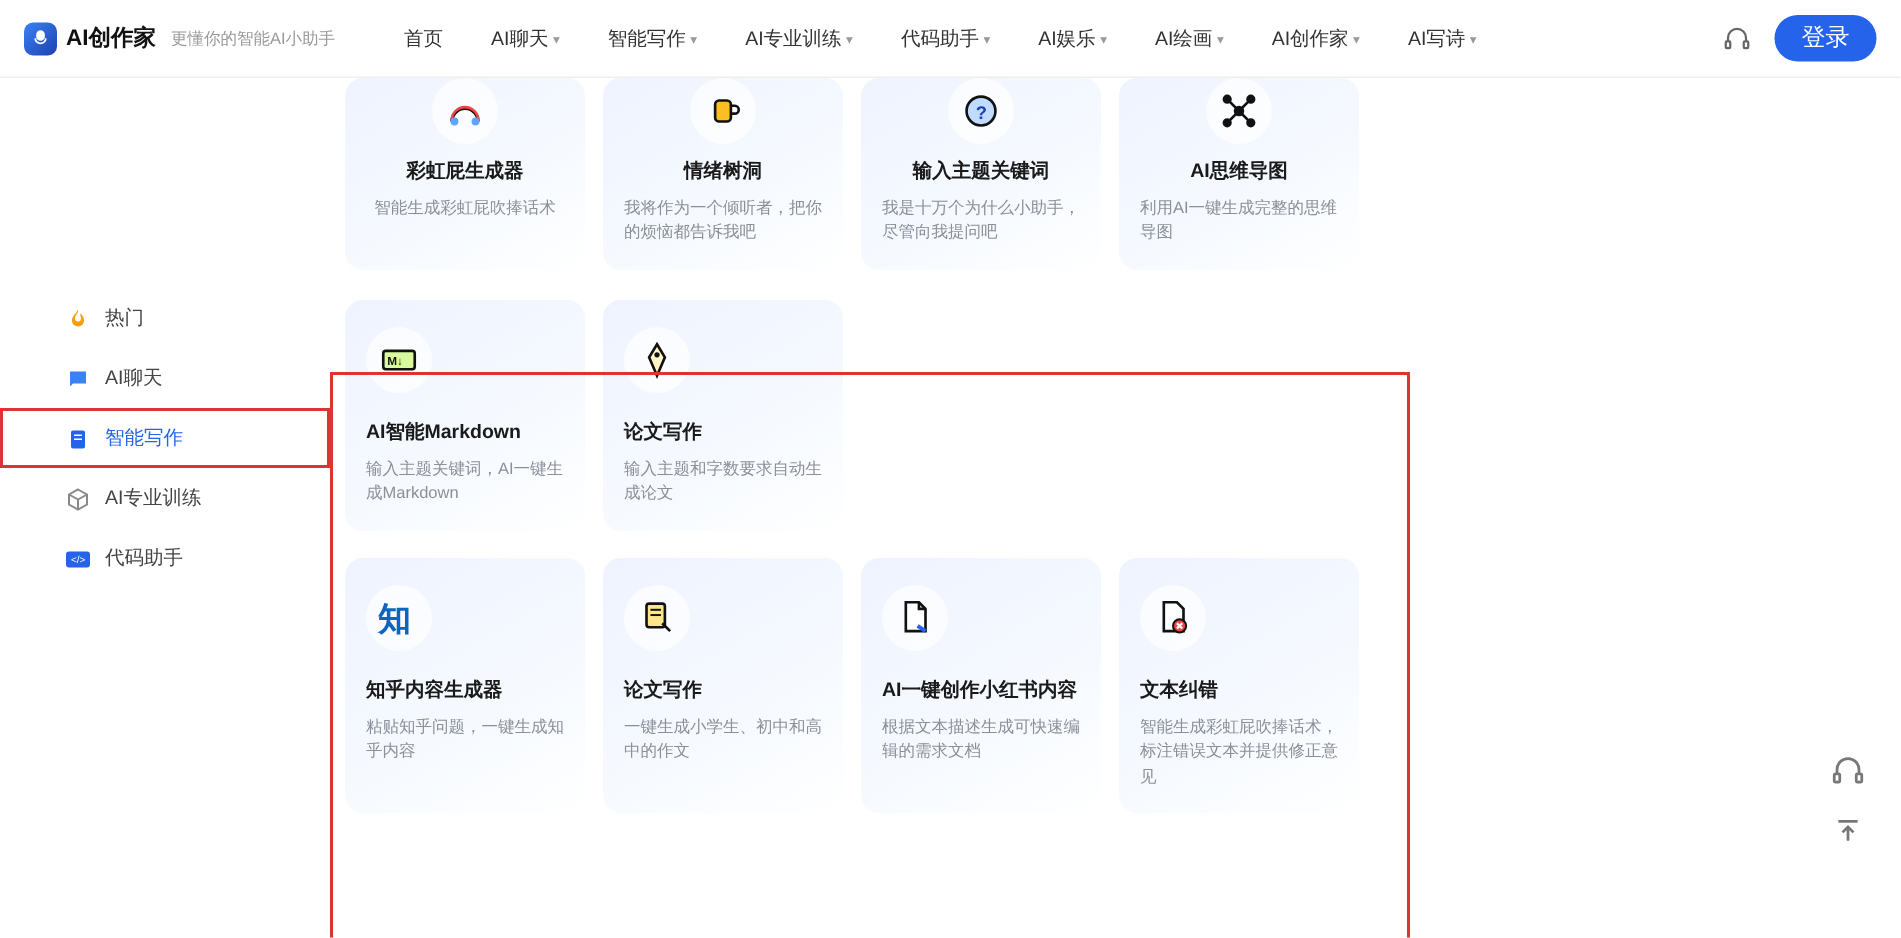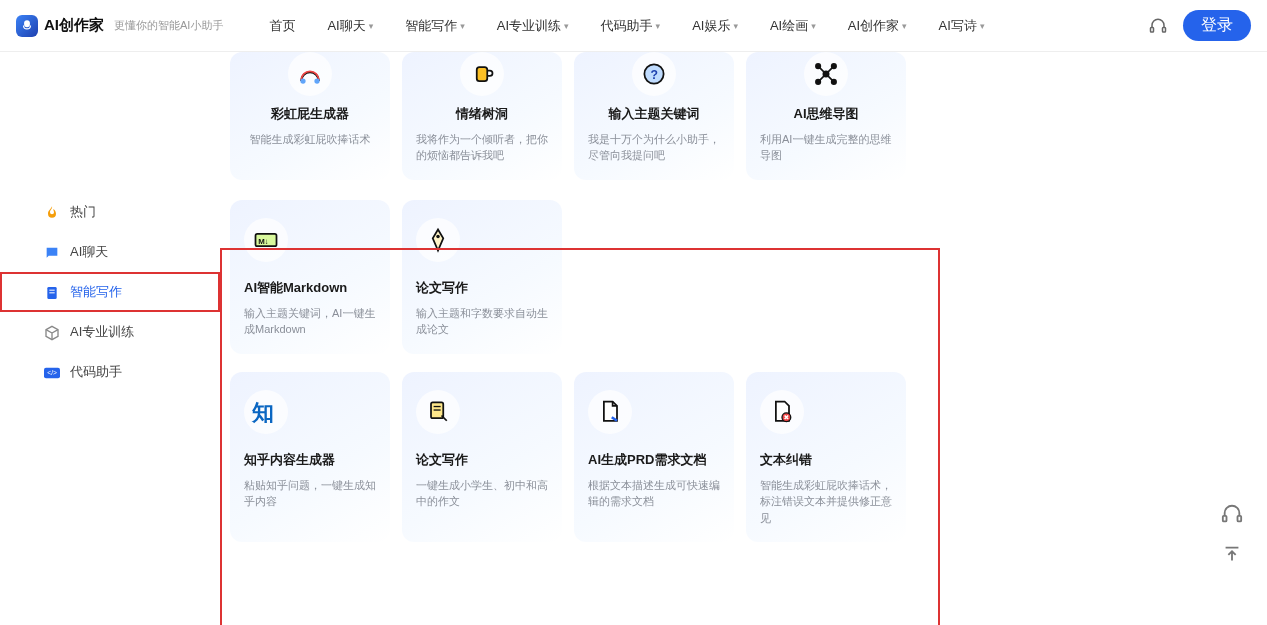--- a/index.html
+++ b/index.html
@@ -250,21 +250,21 @@
         <div class="card-desc">一键生成小学生、初中和高中的作文</div>
       </div>
       <div class="card">
         <div class="ico-wrap">
           <svg viewBox="0 0 32 32">
               <path d="M9 4h10l5 5v17H9V4z" fill="#fff" stroke="#111" stroke-width="2"></path>
               <path d="M19 4v5h5" fill="none" stroke="#111" stroke-width="2"></path>
               <path d="M18 22l6 4" stroke="#2563eb" stroke-width="3"></path>
             </svg>
         </div>
-        <div class="card-title">AI生成PRD需求文档</div>
+        <div class="card-title">AI一键创作小红书内容</div>
         <div class="card-desc">根据文本描述生成可快速编辑的需求文档</div>
       </div>
       <div class="card">
         <div class="ico-wrap">
           <svg viewBox="0 0 32 32">
               <path d="M9 4h10l5 5v17H9V4z" fill="#fff" stroke="#111" stroke-width="2"></path>
               <circle cx="21" cy="22" r="5" fill="#ef4444" stroke="#111" stroke-width="1.5"></circle>
               <path d="M19 20l4 4M23 20l-4 4" stroke="#fff" stroke-width="1.8"></path>
             </svg>
         </div>

